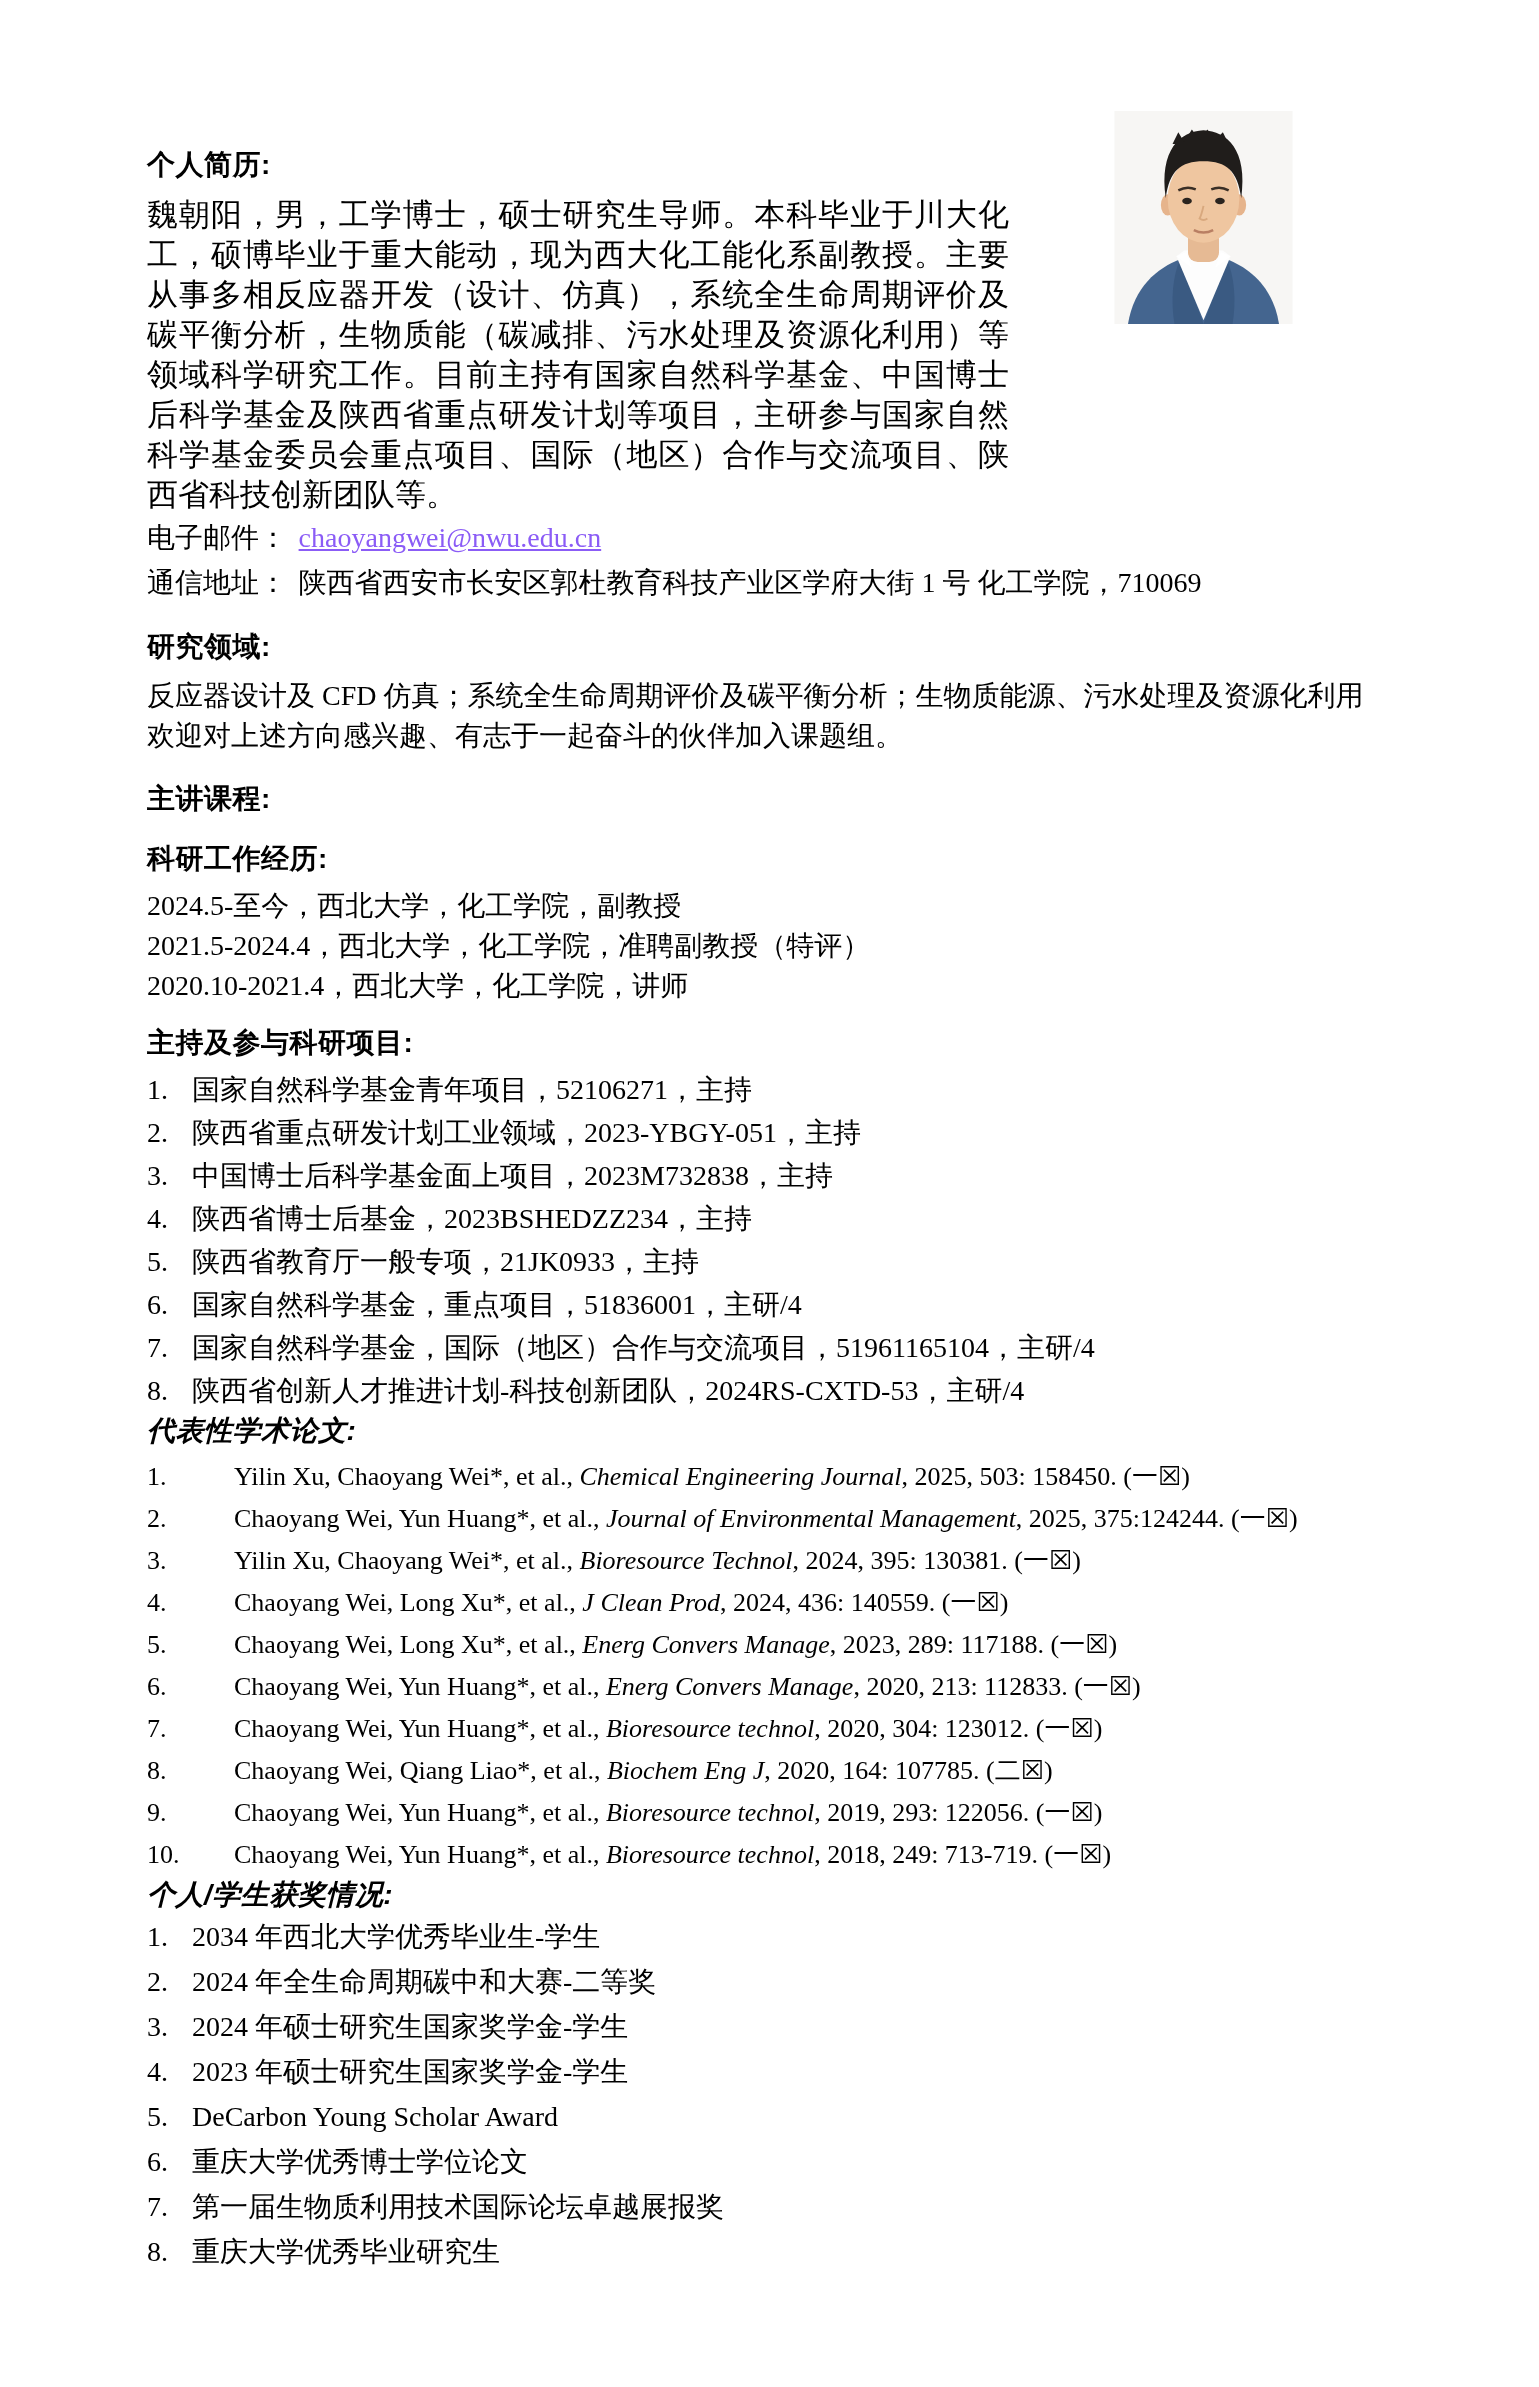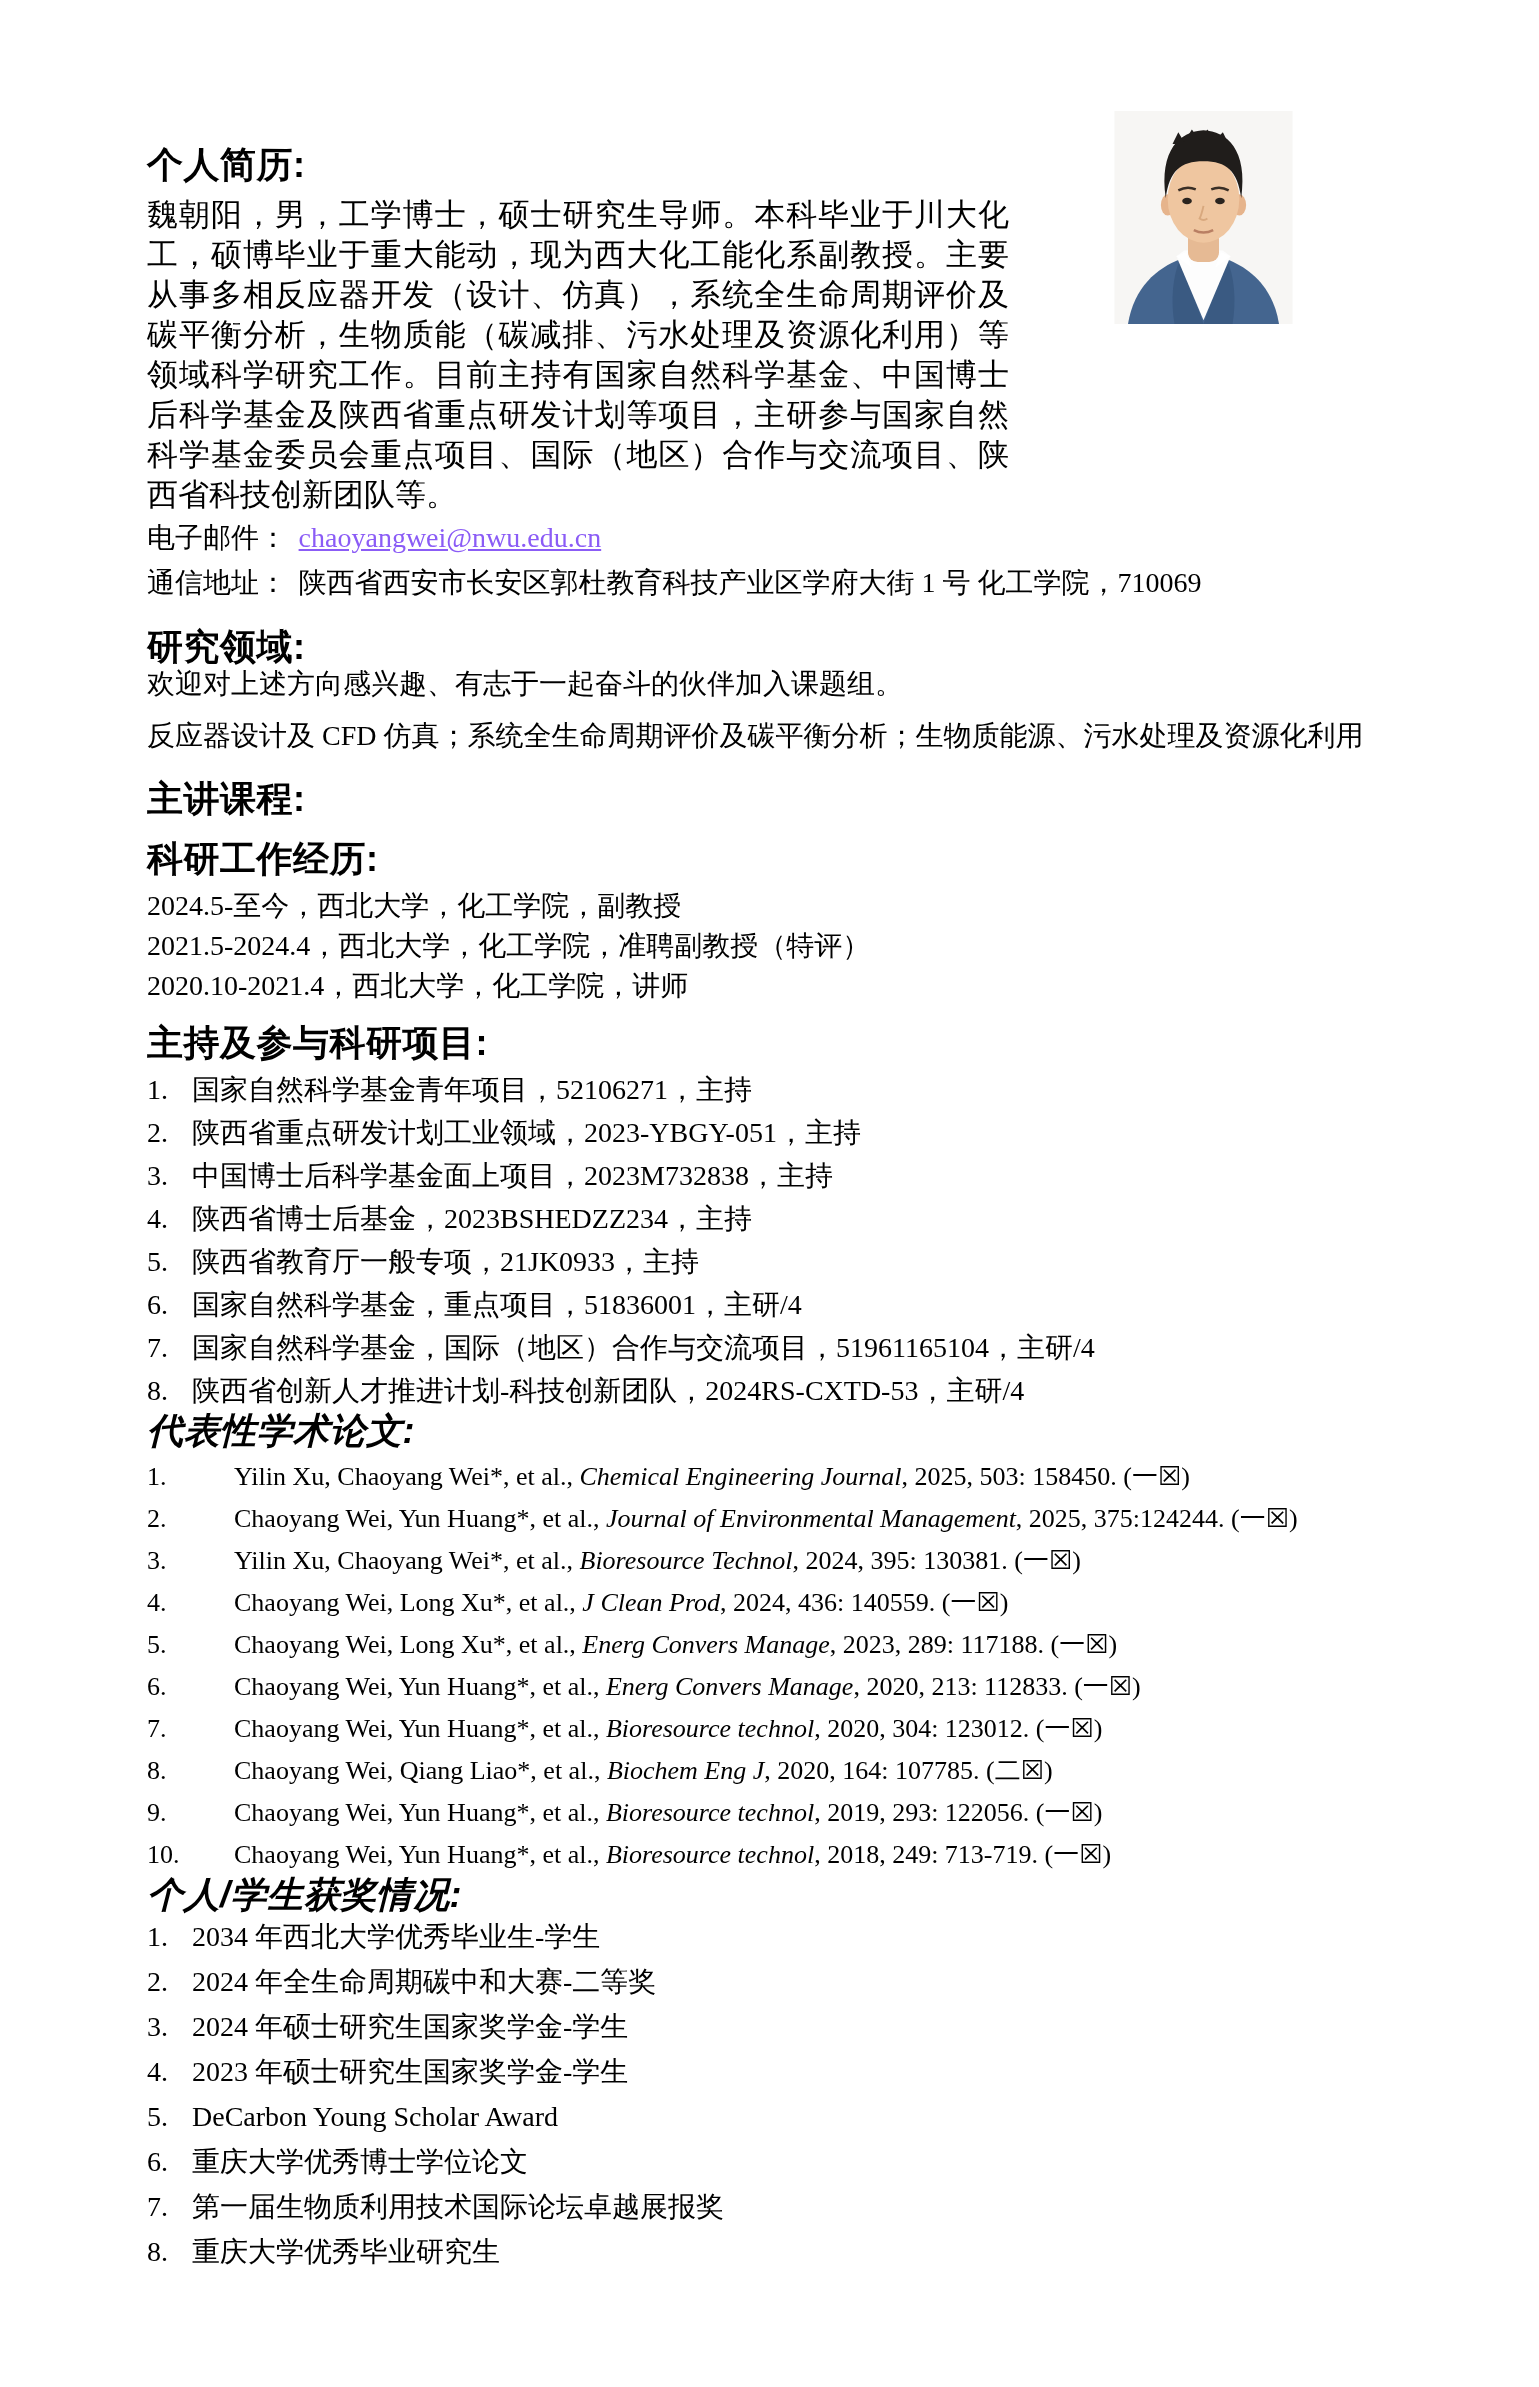--- a/index.html
+++ b/index.html
@@ -11,21 +11,21 @@
   }
   .page {
     position: relative;
     width: 1540px; height: 2387px;
     padding: 147px 147px 0 147px;
     overflow: hidden;
     background: #ffffff;
   }
   .h {
     font-family: "Liberation Sans", sans-serif;
-    font-size: 36px; font-weight: 700;
+    font-size: 28px; font-weight: 700;
     margin: 0; line-height: 35px; letter-spacing: 0.5px;
   }
   .sec-gap-lg { margin-top: 25px; }
   .sec-gap-md { margin-top: 19.4px; }
   .sec-gap-sm { margin-top: 1px; font-style: italic; }
   p { margin: 0; }
   .body-text { font-size: 28px; line-height: 40px; }
   .bio-wrap { position: relative; }
   .bio {
     width: 862px; margin-top: 12.6px;
@@ -89,22 +89,22 @@
     <p class="bio">魏朝阳，男，工学博士，硕士研究生导师。本科毕业于川大化工，硕博毕业于重大能动，现为西大化工能化系副教授。主要从事多相反应器开发（设计、仿真），系统全生命周期评价及碳平衡分析，生物质能（碳减排、污水处理及资源化利用）等领域科学研究工作。目前主持有国家自然科学基金、中国博士后科学基金及陕西省重点研发计划等项目，主研参与国家自然科学基金委员会重点项目、国际（地区）合作与交流项目、陕西省科技创新团队等。</p>
   </div>
   <p class="contact-line">
     <span class="label">电子邮件：</span><a class="link" href="#">chaoyangwei@nwu.edu.cn</a>
   </p>
   <p class="contact-line">
     <span class="label">通信地址：</span><span>陕西省西安市长安区郭杜教育科技产业区学府大街 1 号 化工学院，710069</span>
   </p>
 
   <h2 class="h sec-gap-lg">研究领域:</h2>
+  <p class="body-text areas">反应器设计及 CFD 仿真；系统全生命周期评价及碳平衡分析；生物质能源、污水处理及资源化利用</p>
   <p class="body-text welcome">欢迎对上述方向感兴趣、有志于一起奋斗的伙伴加入课题组。</p>
-  <p class="body-text areas">反应器设计及 CFD 仿真；系统全生命周期评价及碳平衡分析；生物质能源、污水处理及资源化利用</p>
 
   <h2 class="h sec-gap-lg">主讲课程:</h2>
 
   <h2 class="h sec-gap-lg">科研工作经历:</h2>
   <div class="exp">
     <p>2024.5-至今，西北大学，化工学院，副教授</p>
     <p>2021.5-2024.4，西北大学，化工学院，准聘副教授（特评）</p>
     <p>2020.10-2021.4，西北大学，化工学院，讲师</p>
   </div>
 

